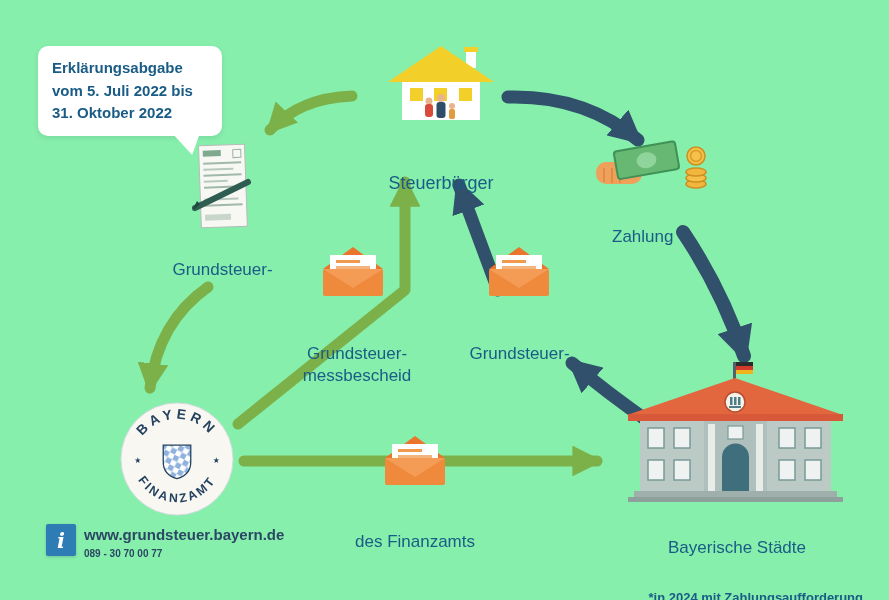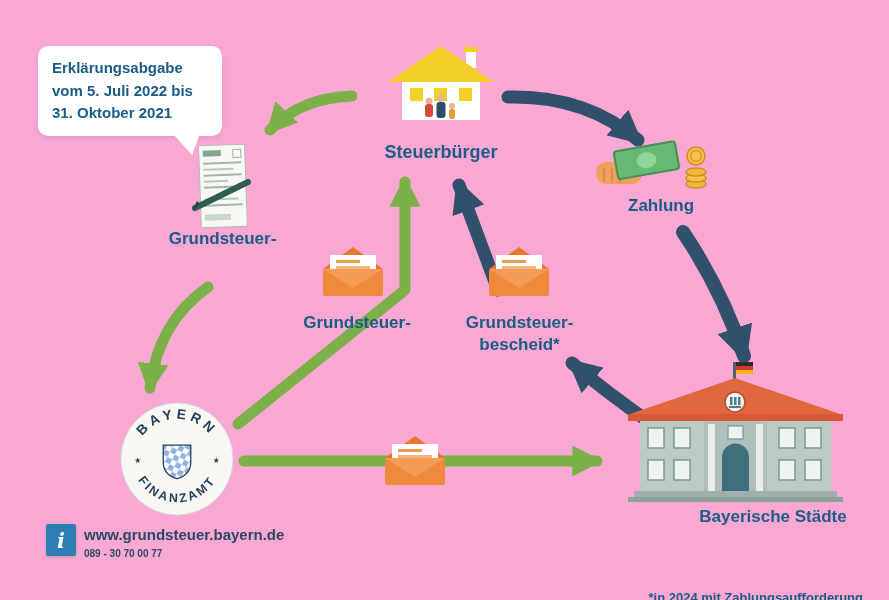--- a/index.html
+++ b/index.html
@@ -1,24 +1,24 @@
 <!DOCTYPE html>
 <html><head>
 <meta charset="utf-8">
 <style>
   html,body{margin:0;padding:0;}
   .canvas{
-    position:relative;width:889px;height:600px;background:#f9a8d4;overflow:hidden;
+    position:relative;width:889px;height:600px;background:#86efac;overflow:hidden;
     font-family:"Liberation Sans",sans-serif;
   }
   svg.arrows{position:absolute;left:0;top:0;z-index:1;}
   .icon{position:absolute;z-index:2;}
   .label{
-    position:absolute;z-index:3;color:#1a5c86;font-weight:bold;
-    font-size:17px;line-height:1.32;text-align:center;
+    position:absolute;z-index:3;color:#1a5c86;font-weight:normal;
+    font-size:17px;line-height:1.32;text-align:center;margin-top:31px;
   }
   .label span{display:block;}
   .label.single{font-size:18px;}
   .bubble{
     position:absolute;left:38px;top:46px;width:156px;z-index:3;
     background:#ffffff;border-radius:10px;padding:11px 14px;
     color:#1a5c86;font-weight:bold;font-size:15px;line-height:1.5;
     box-shadow:0 2px 5px rgba(40,60,80,.12);
   }
   .bubble span{display:block;}
@@ -68,21 +68,21 @@
     <path d="M 508 97 Q 585 95 638 140" fill="none" stroke="#30506b" stroke-width="13" stroke-linecap="round" marker-end="url(#head-navy)"></path>
 
     <path d="M 683 232 Q 722 290 744 356" fill="none" stroke="#30506b" stroke-width="14" stroke-linecap="round" marker-end="url(#head-navy)"></path>
 
     <path d="M 652 424 Q 606 392 572 363" fill="none" stroke="#30506b" stroke-width="13" stroke-linecap="round" marker-end="url(#head-navy)"></path>
   </svg>
 
   <div class="bubble">
     <span>Erklärungsabgabe</span>
     <span>vom 5. Juli 2022 bis</span>
-    <span>31. Oktober 2021</span>
+    <span>31. Oktober 2022</span>
   </div>
   <div class="bubble-tail"></div>
 
   <div class="icon" style="left:190px;top:142px;">
     <svg width="66" height="92" viewBox="0 0 66 92">
       <g transform="rotate(-2 33 46)">
         <rect x="10" y="3" width="46" height="82" fill="#f7f8f3" stroke="#b4bcb8" stroke-width="1"></rect>
         <rect x="14" y="8" width="18" height="6" fill="#7fa98f"></rect>
         <rect x="44" y="8" width="8" height="8" fill="none" stroke="#9fb3a6" stroke-width="1"></rect>
         <rect x="14" y="20" width="38" height="2" fill="#9fb8a8"></rect>
@@ -231,37 +231,38 @@
   </div>
 
   <div class="label" style="left:130px;top:228px;width:185px;">
     <span>Grundsteuer-</span>
   </div>
 
   <div class="label single" style="left:355px;top:141px;width:172px;">
     <span>Steuerbürger</span>
   </div>
 
-  <div class="label" style="left:628px;top:195px;width:120px;text-align:left;">
+  <div class="label" style="left:612px;top:195px;width:120px;text-align:left;">
     <span>Zahlung</span>
   </div>
 
   <div class="label" style="left:268px;top:312px;width:178px;">
     <span>Grundsteuer-</span>
+    <span>messbescheid</span>
   </div>
 
   <div class="label" style="left:432px;top:312px;width:175px;">
     <span>Grundsteuer-</span>
-    <span>bescheid*</span>
   </div>
 
   <div class="label" style="left:322px;top:500px;width:186px;">
-  </div>
-
-  <div class="label" style="left:673px;top:506px;width:200px;">
+    <span>des Finanzamts</span>
+  </div>
+
+  <div class="label" style="left:637px;top:506px;width:200px;">
     <span>Bayerische Städte</span>
   </div>
 
   <div class="info-icon">i</div>
   <div class="contact website">www.grundsteuer.bayern.de</div>
   <div class="contact phone">089 - 30 70 00 77</div>
 
   <div class="footnote">*in 2024 mit Zahlungsaufforderung</div>
 
 </div>

